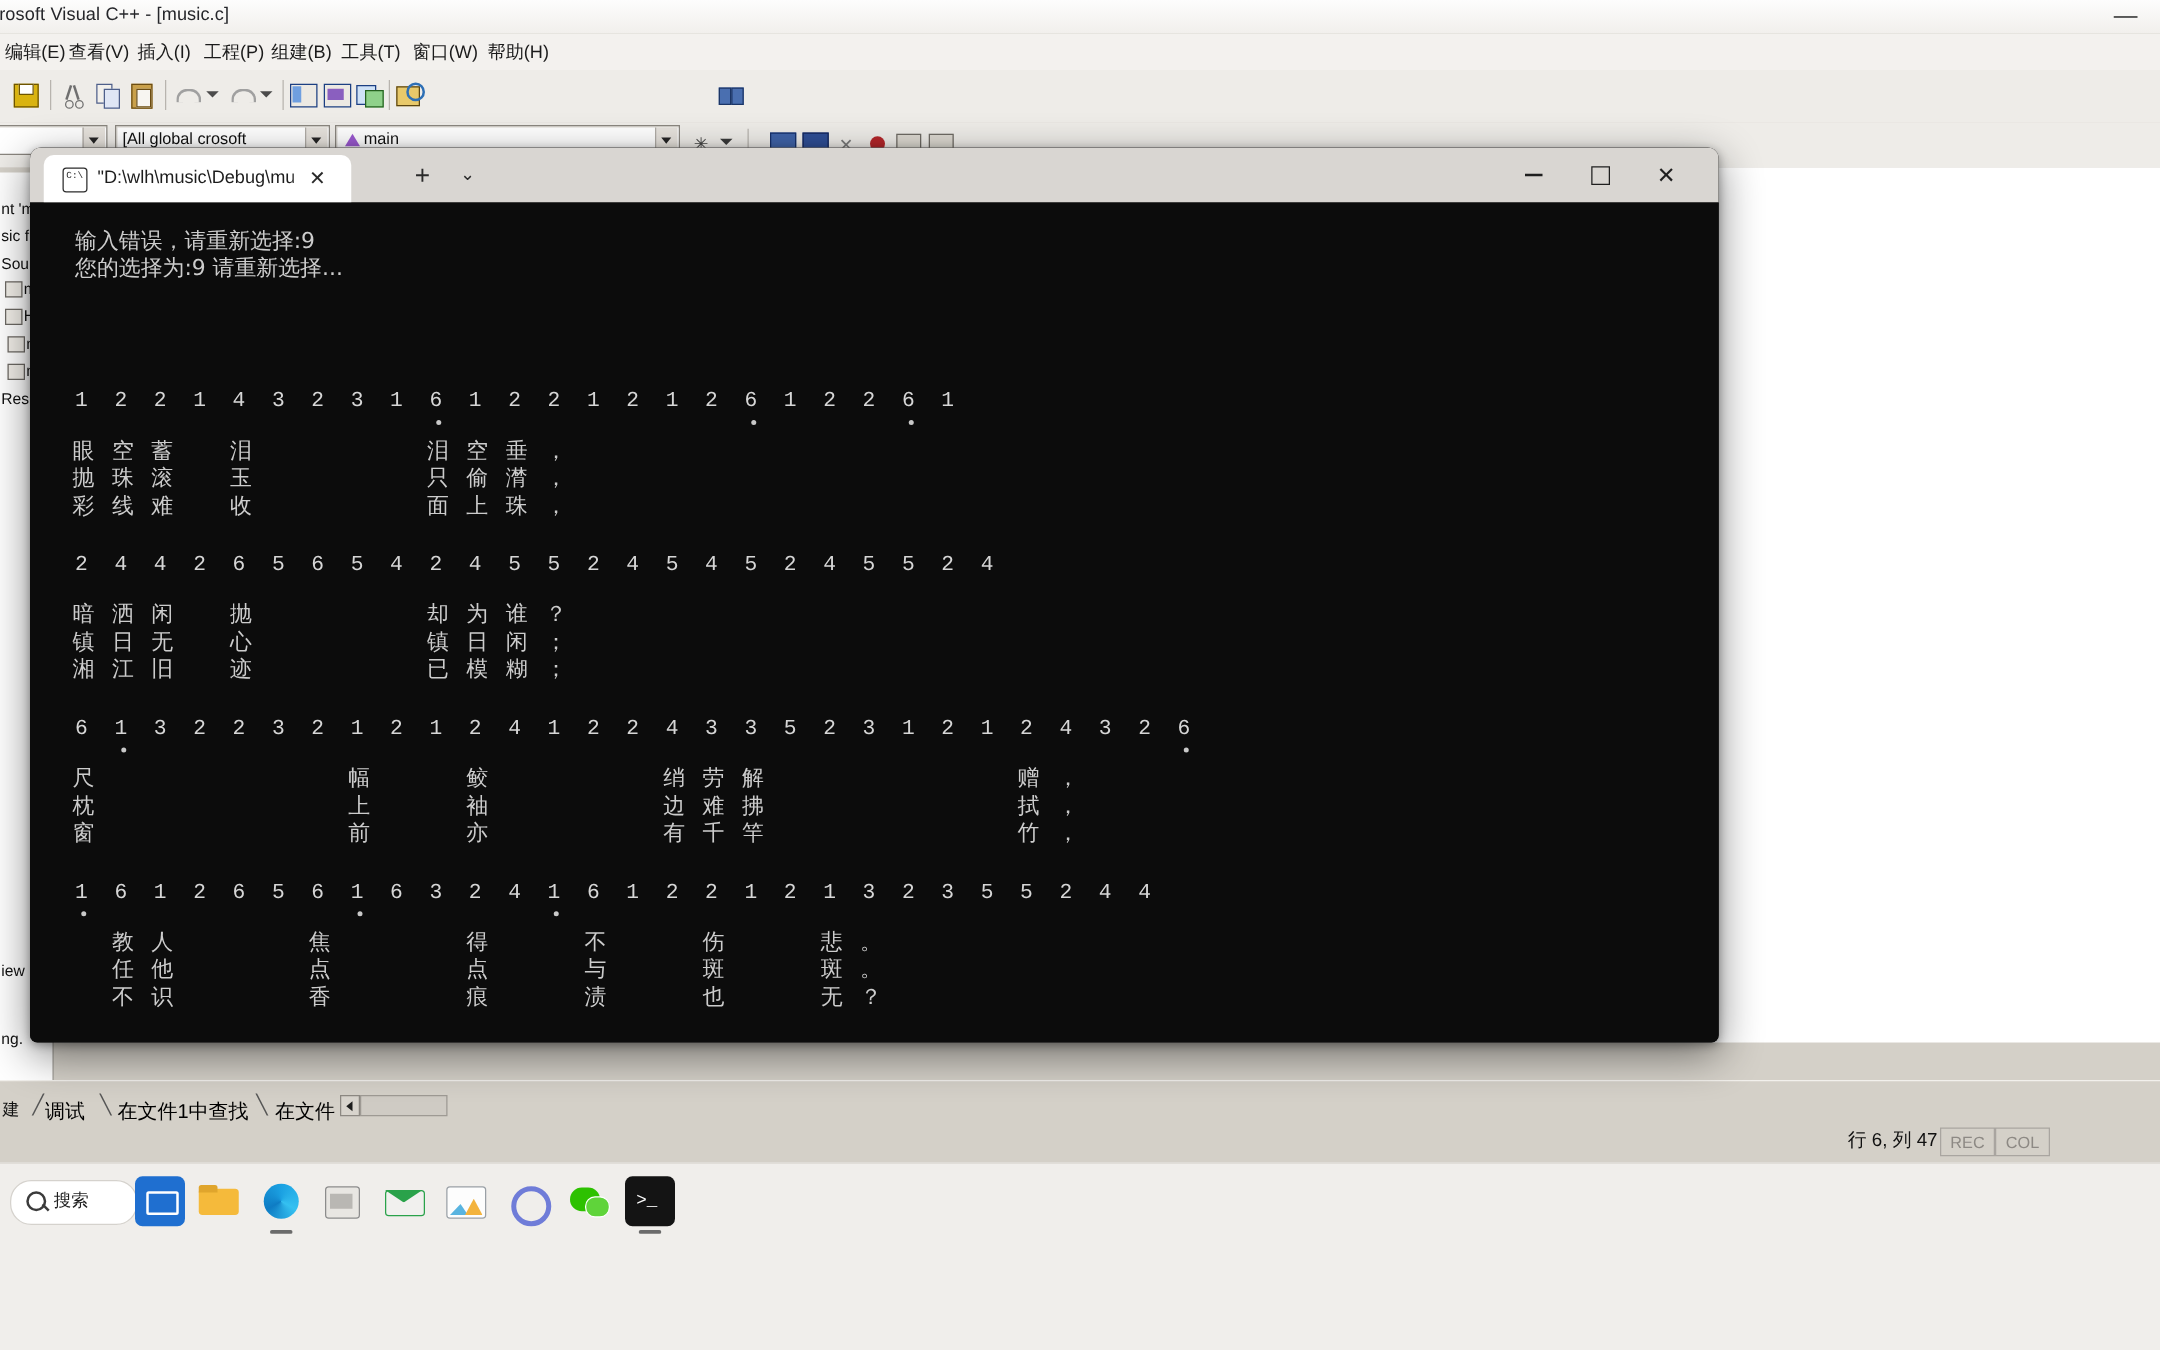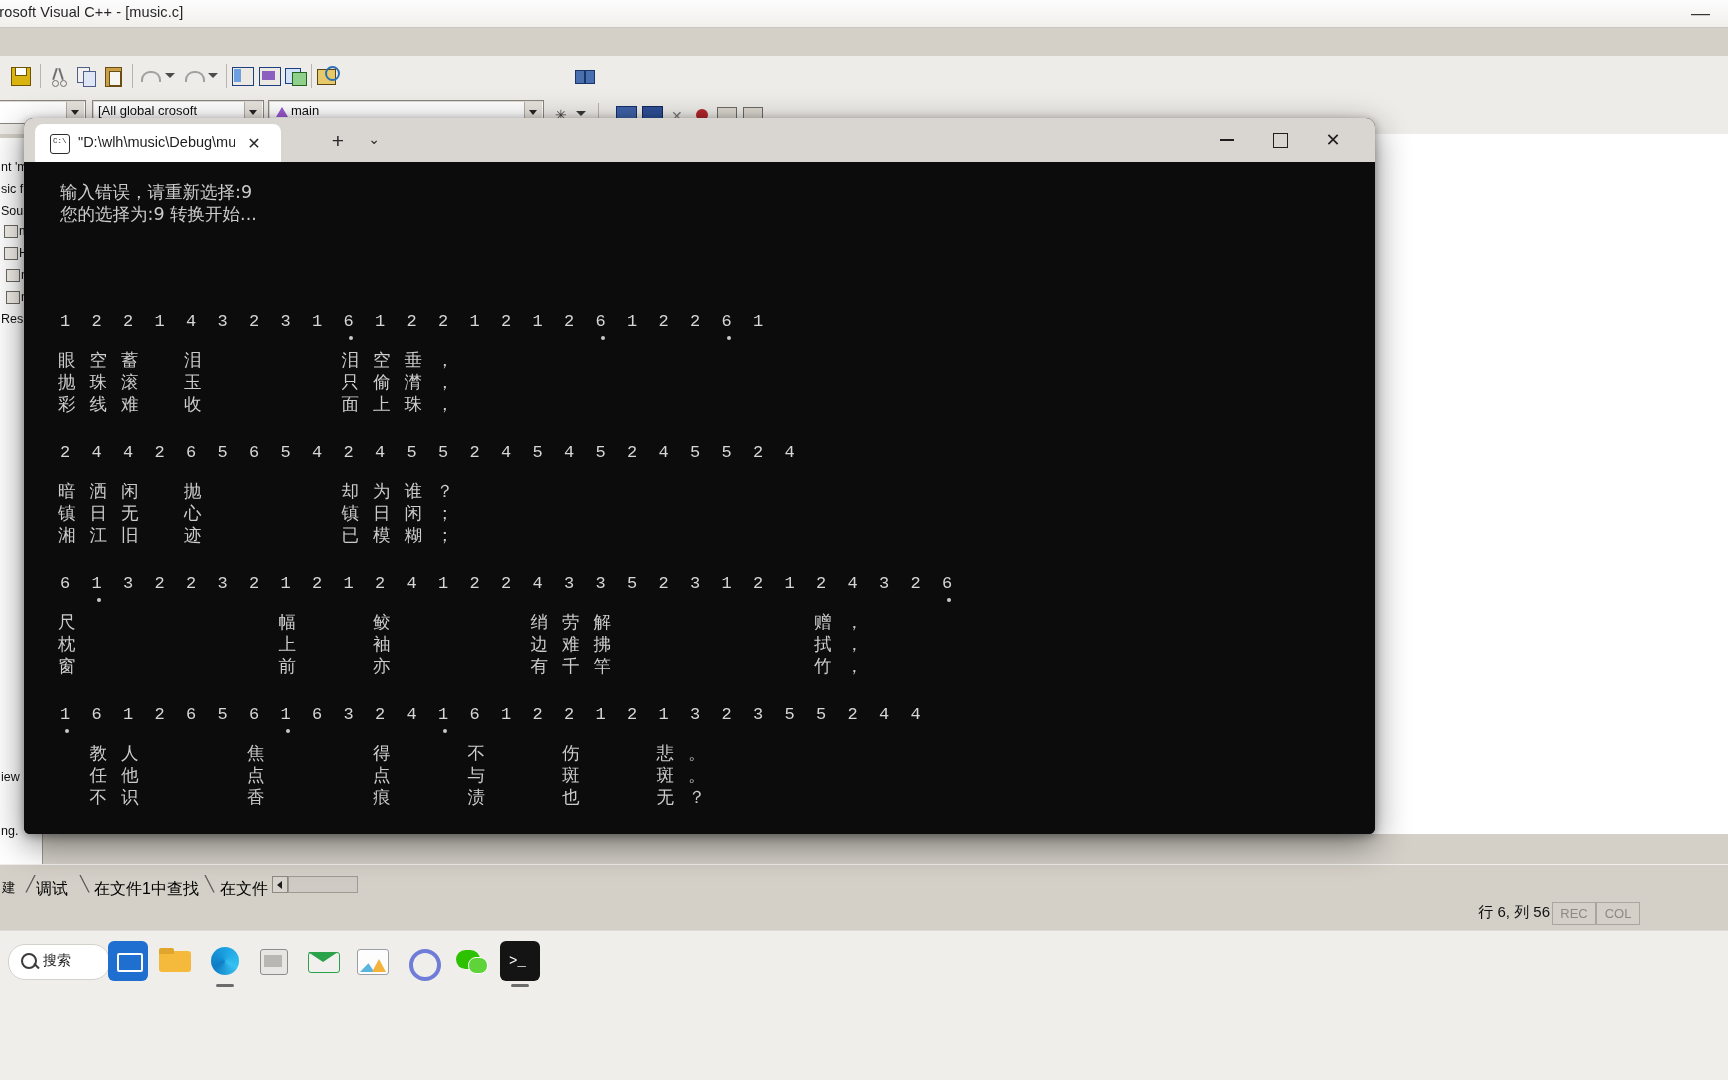--- a/index.html
+++ b/index.html
@@ -190,20 +190,30 @@
 </head>
 <body>
 
 <div id="vc-ide">
 
   <div class="vc-titlebar">
     <div class="vc-title-text">crosoft Visual C++ - [music.c]</div>
     <div class="vc-min">—</div>
   </div>
 
+  <div class="vc-menubar">
+    <div class="vc-menu" style="left:4px">编辑(E)</div>
+    <div class="vc-menu" style="left:55px">查看(V)</div>
+    <div class="vc-menu" style="left:110px">插入(I)</div>
+    <div class="vc-menu" style="left:163px">工程(P)</div>
+    <div class="vc-menu" style="left:217px">组建(B)</div>
+    <div class="vc-menu" style="left:273px">工具(T)</div>
+    <div class="vc-menu" style="left:330px">窗口(W)</div>
+    <div class="vc-menu" style="left:390px">帮助(H)</div>
+  </div>
 
   <div class="vc-toolbar1">
     <div class="tb-btn" style="left:8px">
       <div class="ic-sq" style="left:3px;top:4px;width:18px;height:17px;background:#d9b310;border:1.4px solid #6d5400"></div>
       <div class="ic-sq" style="left:7px;top:4px;width:10px;height:7px;background:#ffffff;border:1px solid #6d5400"></div>
     </div>
     <div class="tb-sep" style="left:40px"></div>
     <div class="tb-btn" style="left:46px">
       <div class="ic-sq" style="left:8px;top:5px;width:2px;height:12px;background:#6f6f6f;transform:rotate(18deg)"></div>
       <div class="ic-sq" style="left:14px;top:5px;width:2px;height:12px;background:#6f6f6f;transform:rotate(-18deg)"></div>
@@ -324,21 +334,21 @@
     <div style="position:absolute;left:2px;top:14px;font-size:13.5px;color:#111">建</div>
     <div class="vc-tab-sep" style="left:26px;top:10px">╱</div>
     <div class="vc-tab" style="left:36px;top:14px">调试</div>
     <div class="vc-tab-sep" style="left:80px;top:10px">╲</div>
     <div class="vc-tab" style="left:94px;top:14px">在文件1中查找</div>
     <div class="vc-tab-sep" style="left:205px;top:10px">╲</div>
     <div class="vc-tab" style="left:220px;top:14px">在文件</div>
   </div>
   <div class="vc-scroll-btn"></div>
   <div class="vc-scroll-h"></div>
-  <div class="vc-pos">行 6, 列 56</div>
+  <div class="vc-pos">行 6, 列 47</div>
   <div class="vc-recbox" style="right:132px">REC</div>
   <div class="vc-recbox" style="right:88px">COL</div>
 </div>
 
 <div id="terminal">
 
   <div class="term-titlebar">
     <div class="term-tab">
       <div class="term-tab-icon">
         <span class="ci">C:\</span>
@@ -354,21 +364,21 @@
     </div>
     <div class="term-win-btn" id="term-max">
       <div class="term-max-glyph"></div>
     </div>
     <div class="term-win-btn" id="term-close">✕</div>
   </div>
 
   <div class="term-body">
     <div id="console-content">
         <div class="t-han" style="left: 36px; top: 18px;">输入错误，请重新选择:9</div>
-        <div class="t-han" style="left: 36px; top: 40px;">您的选择为:9 转换开始...</div>
+        <div class="t-han" style="left: 36px; top: 40px;">您的选择为:9 请重新选择...</div>
         <div class="t-num" style="left: 36px; top: 150px;">1</div>
         <div class="t-num" style="left: 67.5px; top: 150px;">2</div>
         <div class="t-num" style="left: 99px; top: 150px;">2</div>
         <div class="t-num" style="left: 130.5px; top: 150px;">1</div>
         <div class="t-num" style="left: 162px; top: 150px;">4</div>
         <div class="t-num" style="left: 193.5px; top: 150px;">3</div>
         <div class="t-num" style="left: 225px; top: 150px;">2</div>
         <div class="t-num" style="left: 256.5px; top: 150px;">3</div>
         <div class="t-num" style="left: 288px; top: 150px;">1</div>
         <div class="t-num" style="left: 319.5px; top: 150px;">6</div>

